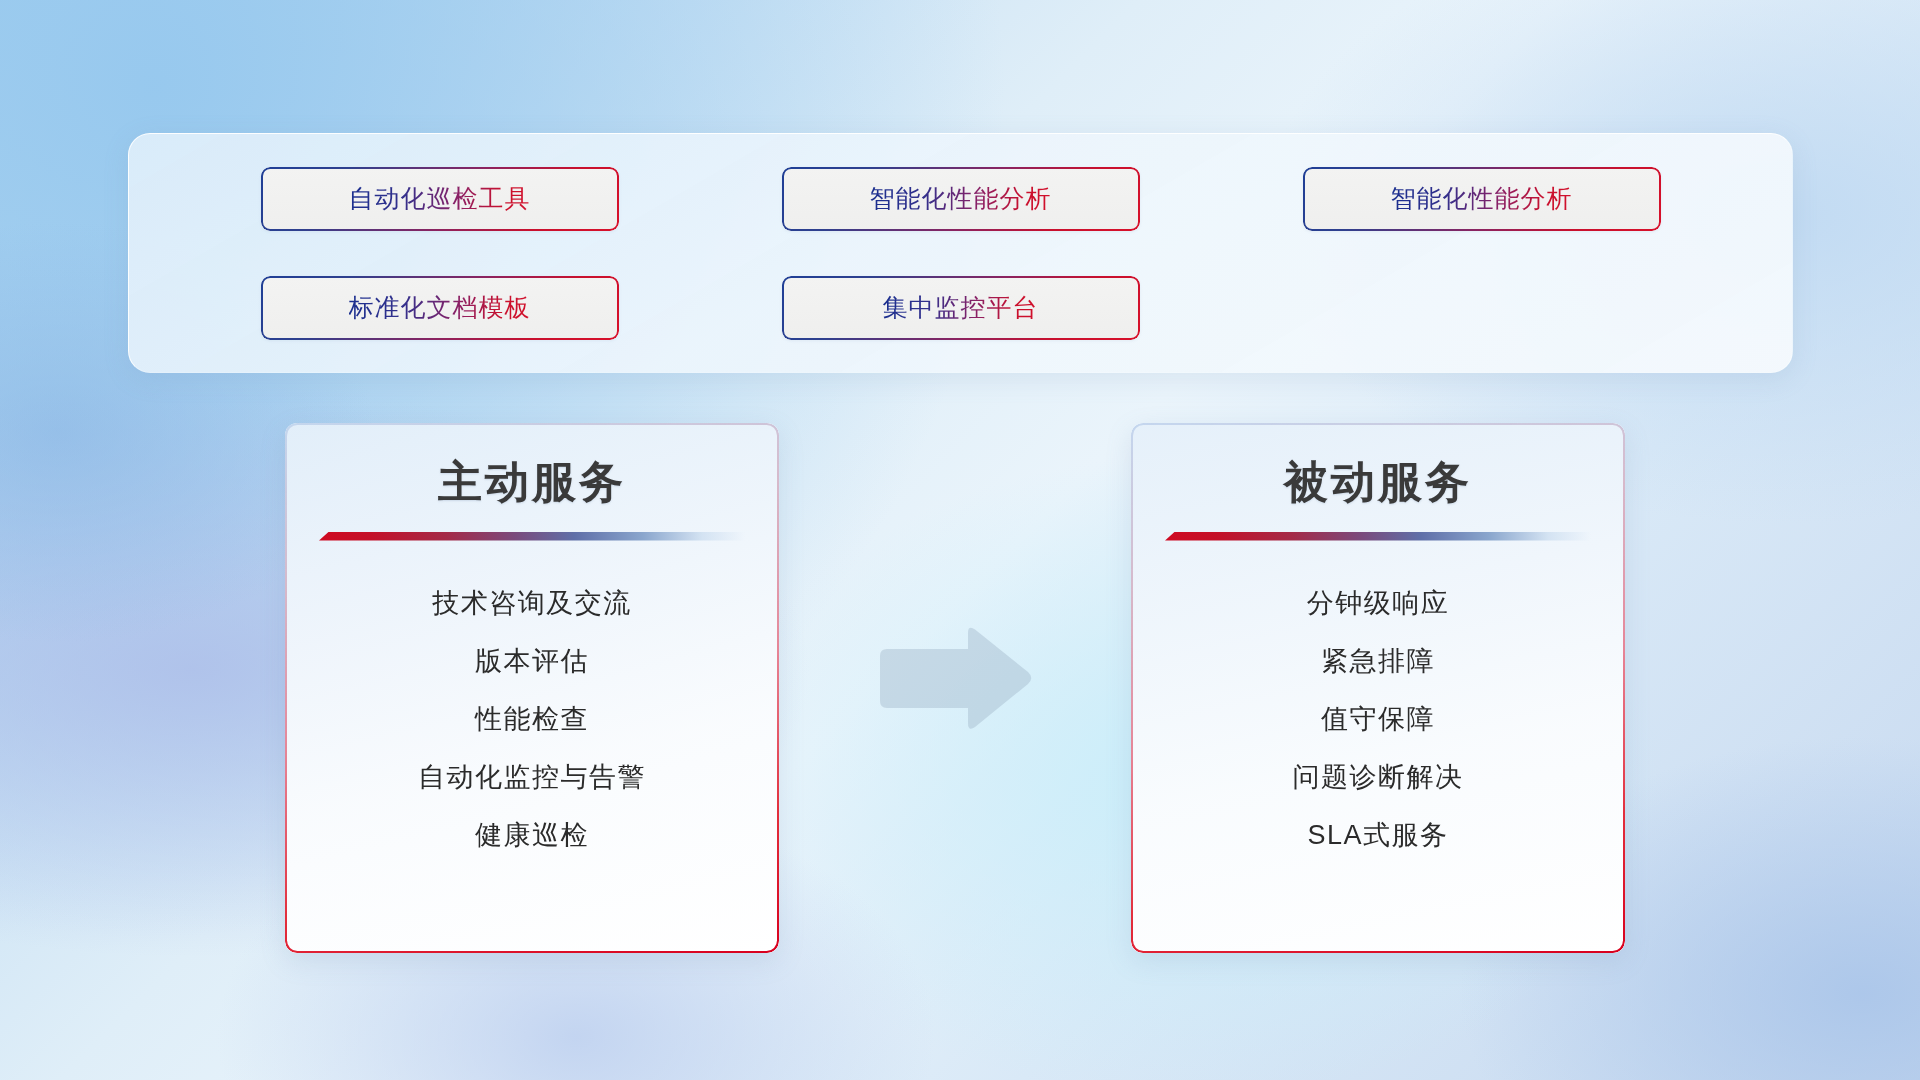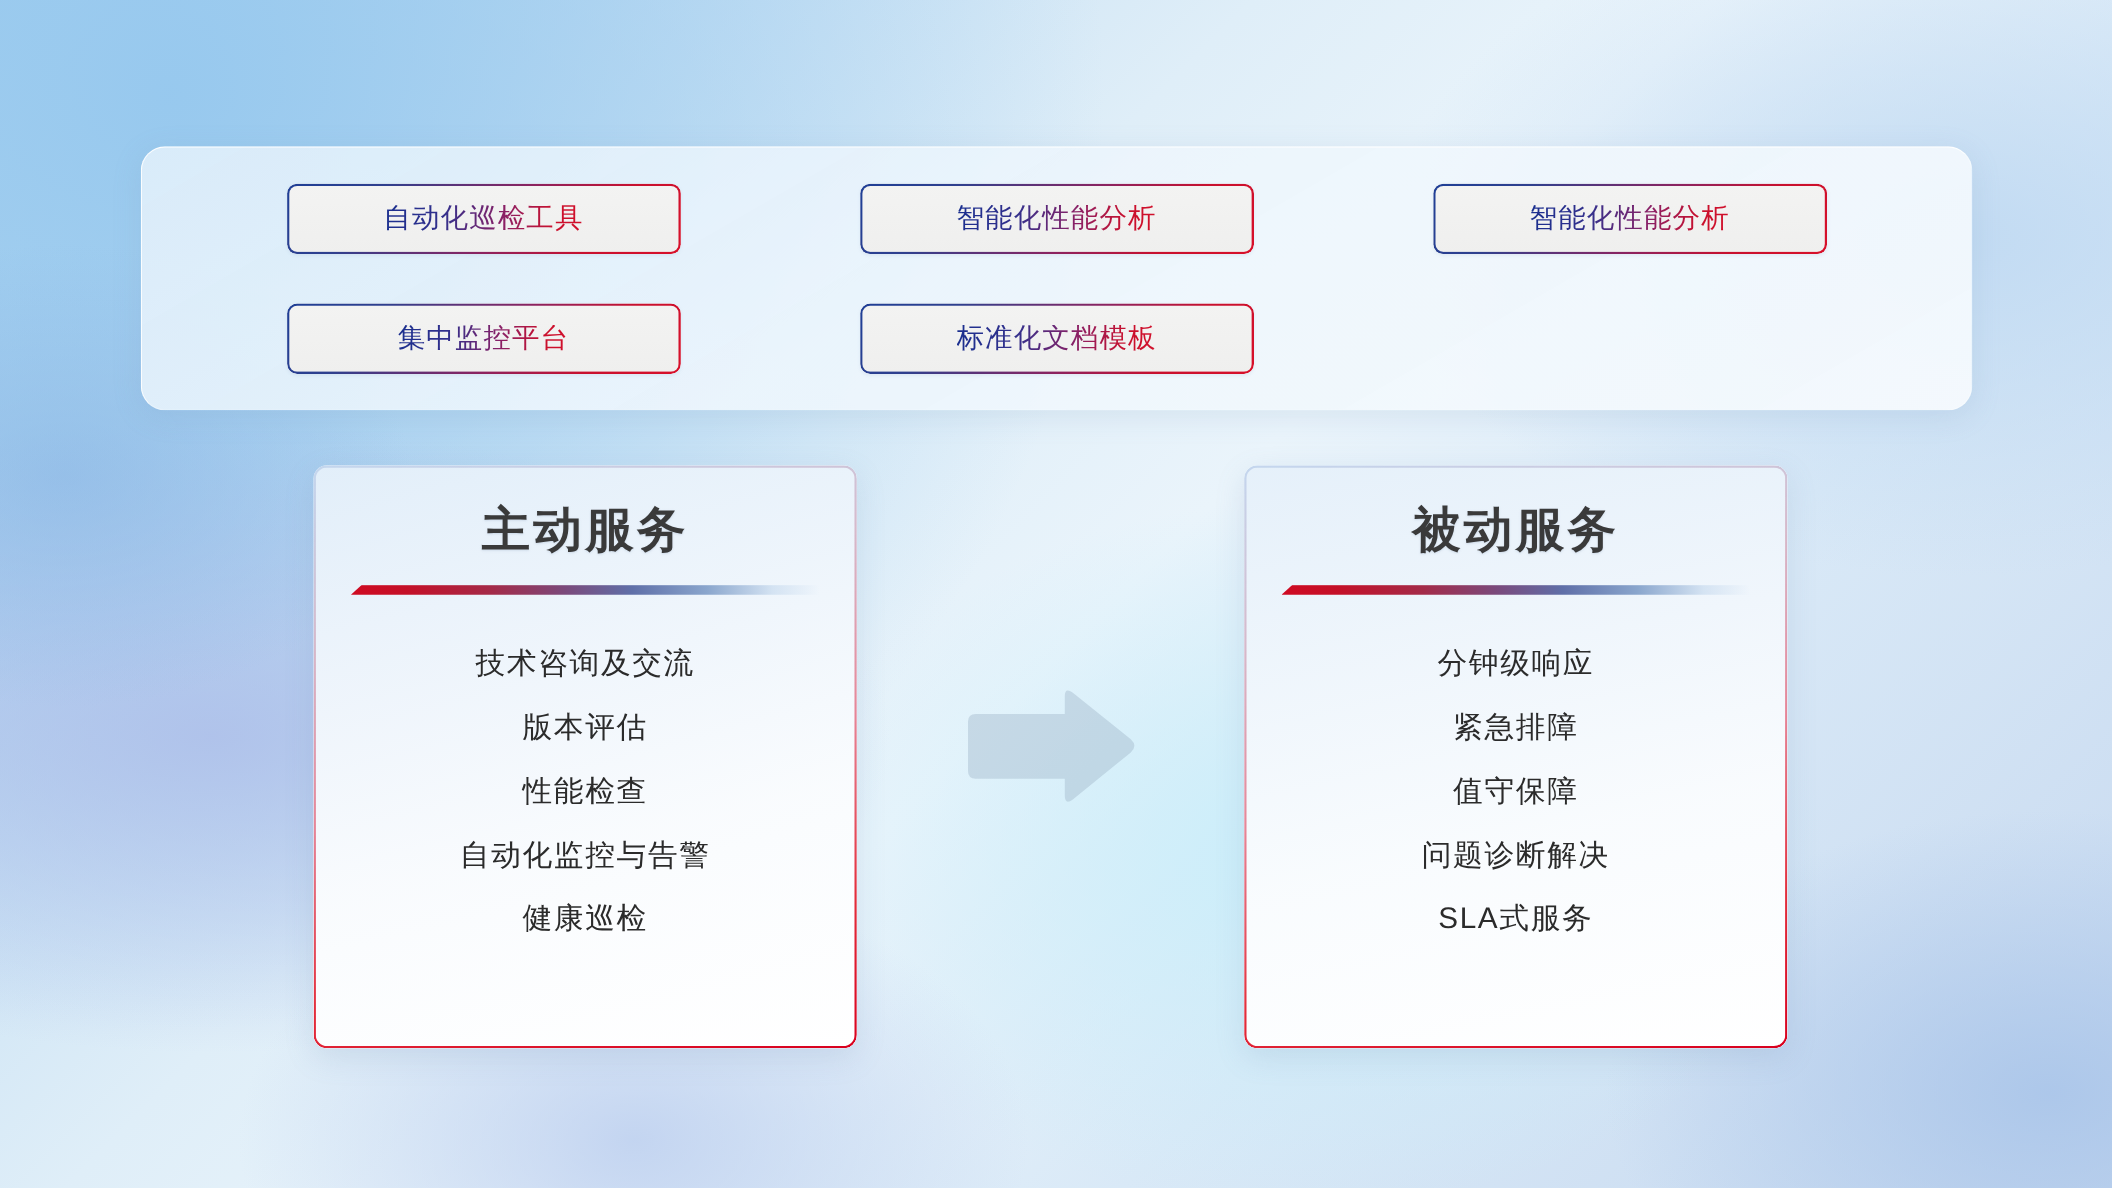--- a/index.html
+++ b/index.html
@@ -214,27 +214,27 @@
     </div>
 
     <div class="tag-cell">
       <div class="tag-box">
         <span class="tag-label">智能化性能分析</span>
       </div>
     </div>
 
     <div class="tag-cell">
       <div class="tag-box">
+        <span class="tag-label">标准化文档模板</span>
+      </div>
+    </div>
+
+    <div class="tag-cell">
+      <div class="tag-box">
         <span class="tag-label">集中监控平台</span>
-      </div>
-    </div>
-
-    <div class="tag-cell">
-      <div class="tag-box">
-        <span class="tag-label">标准化文档模板</span>
       </div>
     </div>
 
   </div>
 
   <div class="service-card" id="card-active">
     <div class="card-inner">
       <div class="card-title">主动服务</div>
       <div class="card-divider"></div>
       <ul class="card-list">

